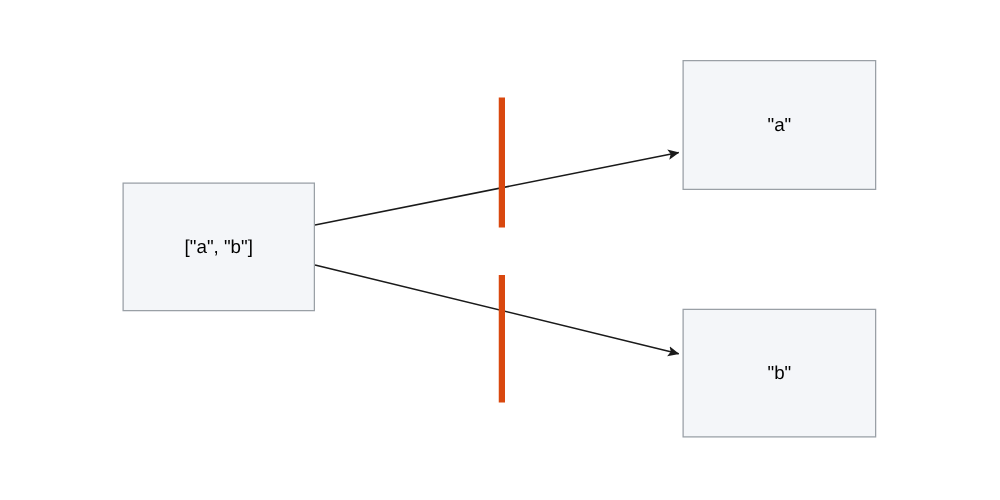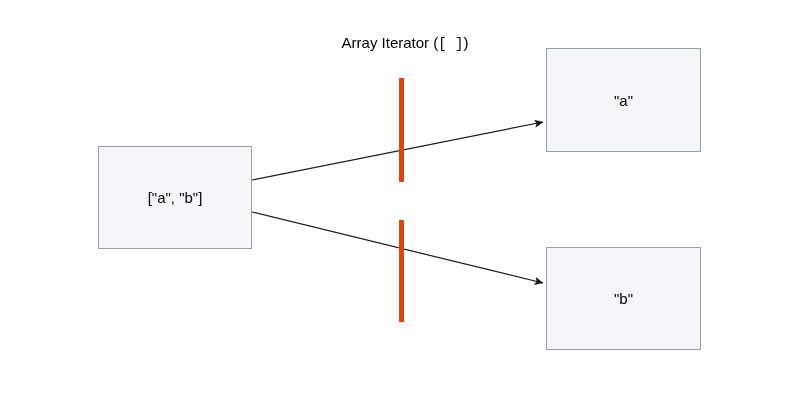--- a/index.html
+++ b/index.html
@@ -82,21 +82,20 @@
   #diagram-title .mono {
     font-family: "Liberation Mono", monospace;
     font-size: 14px;
   }
 </style>
 </head>
 <body>
 
 <div id="canvas">
 
-  <div id="diagram-title"><span>Array Iterator (</span><span class="mono">[ ]</span><span>)</span></div>
 
   <svg id="edges" viewBox="0 0 800 400" xmlns="http://www.w3.org/2000/svg">
     <defs>
       <marker id="arrowhead" viewBox="0 0 10 10" refX="9.5" refY="5" markerWidth="7.5" markerHeight="7.5" orient="auto-start-reverse">
         <path d="M 0 0.4 L 10 5 L 0 9.6 L 2.2 5 Z" fill="#1a1a1a"></path>
       </marker>
     </defs>
     <line x1="252" y1="180" x2="543" y2="122" stroke="#1a1a1a" stroke-width="1.2" marker-end="url(#arrowhead)"></line>
     <line x1="252" y1="212" x2="543" y2="283" stroke="#1a1a1a" stroke-width="1.2" marker-end="url(#arrowhead)"></line>
   </svg>

